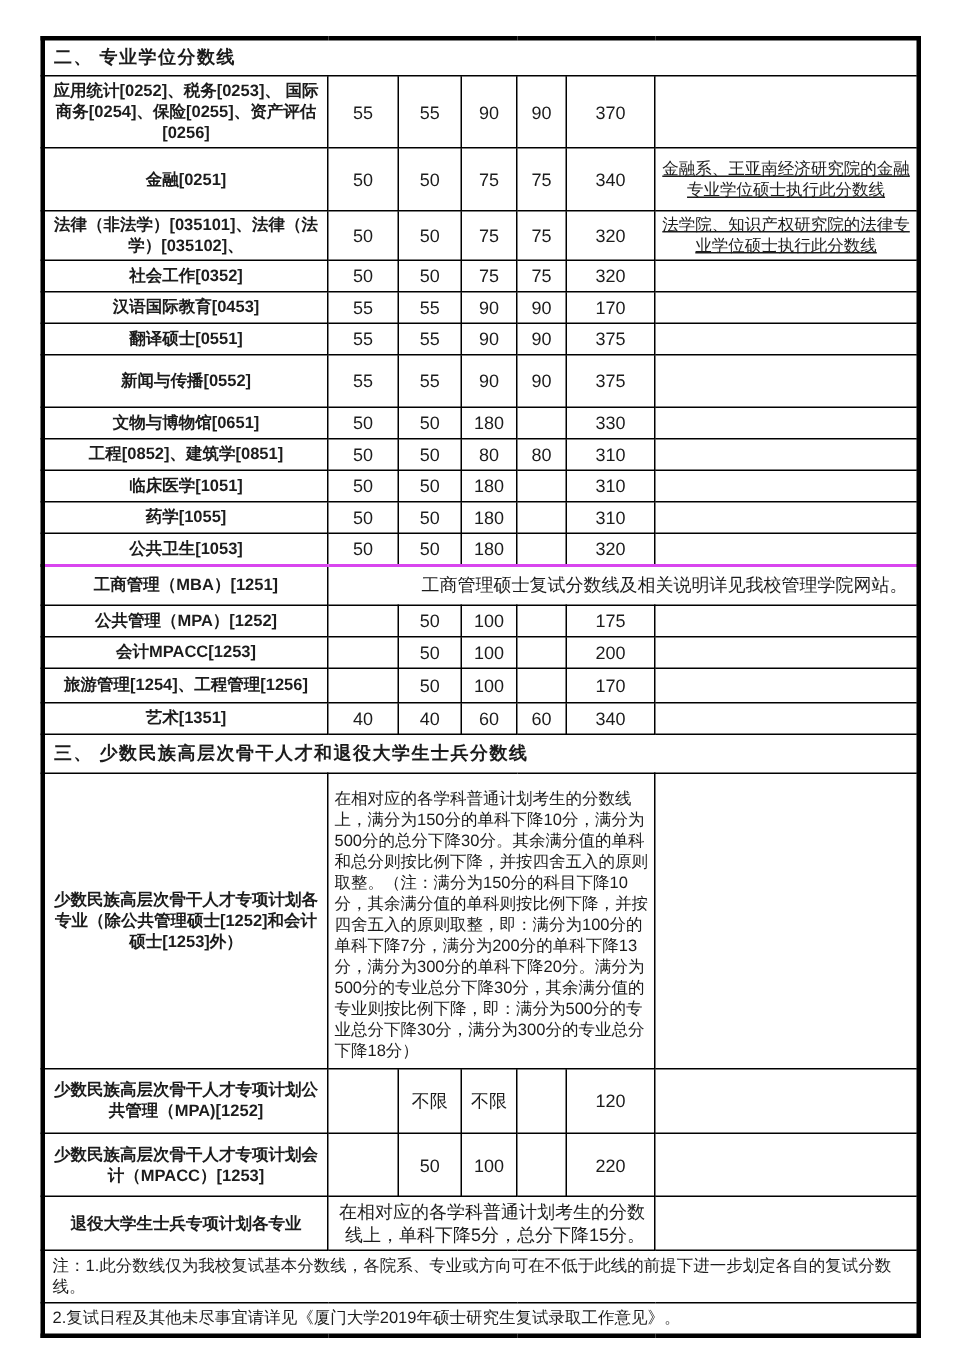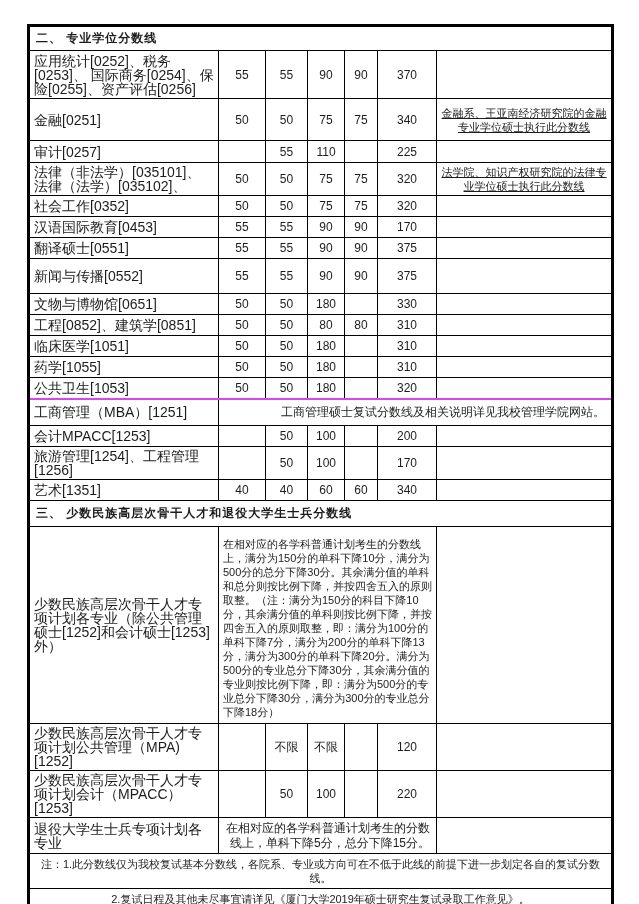--- a/index.html
+++ b/index.html
@@ -24,24 +24,25 @@
     vertical-align:middle;
   }
   .sec-cell{
     font-size:12px;font-weight:bold;
     padding:3px 6px;
     letter-spacing:1px;
     border-top:2px solid #000;
     border-bottom:2px solid #000;
   }
   .name{
-    font-size:14px;line-height:14px;
+    font-size:11px;line-height:14px;
     padding:2px 4px;
-    text-align:left;
+    text-align:center;
     border-right:2px solid #000;
+    font-weight:bold;
   }
   .num{
     font-size:12px;
     text-align:center;
     padding:1px 0;
   }
   .total{border-right:2px solid #000;}
   .note{
     font-size:11px;line-height:14px;
     padding:2px 4px;
@@ -58,21 +59,21 @@
     font-weight:normal;
     padding:10px 4px 4px 4px;
     vertical-align:top;
     text-align:left;
     border-right:2px solid #000;
   }
   .thick-top td{border-top:2px solid #d946ef;}
   .foot{
     font-size:11px;line-height:14px;
     padding:3px 5px;
-    text-align:center;
+    text-align:left;
   }
   .foot-first{border-top:2px solid #000;}
 </style>
 </head>
 <body>
 
 <div class="page">
   <table class="tbl">
     <colgroup>
       <col style="width:190px">
@@ -100,29 +101,20 @@
     </tr>
     <tr style="height:42px">
       <td class="name">金融[0251]</td>
       <td class="num">50</td>
       <td class="num">50</td>
       <td class="num">75</td>
       <td class="num">75</td>
       <td class="num total">340</td>
       <td class="note">金融系、王亚南经济研究院的金融专业学位硕士执行此分数线</td>
     </tr>
-    <tr style="height:22px">
-      <td class="name">审计[0257]</td>
-      <td class="num"></td>
-      <td class="num">55</td>
-      <td class="num">110</td>
-      <td class="num"></td>
-      <td class="num total">225</td>
-      <td class="note"></td>
-    </tr>
     <tr style="height:33px">
       <td class="name">法律（非法学）[035101]、法律（法学）[035102]、</td>
       <td class="num">50</td>
       <td class="num">50</td>
       <td class="num">75</td>
       <td class="num">75</td>
       <td class="num total">320</td>
       <td class="note">法学院、知识产权研究院的法律专业学位硕士执行此分数线</td>
     </tr>
     <tr style="height:21px">
@@ -205,20 +197,29 @@
       <td class="num"></td>
       <td class="num total">320</td>
       <td class="note"></td>
     </tr>
 
     <tr class="thick-top" style="height:27px">
       <td class="name">工商管理（MBA）[1251]</td>
       <td colspan="6" class="span-text">工商管理硕士复试分数线及相关说明详见我校管理学院网站。</td>
     </tr>
 
+    <tr style="height:21px">
+      <td class="name">公共管理（MPA）[1252]</td>
+      <td class="num"></td>
+      <td class="num">50</td>
+      <td class="num">100</td>
+      <td class="num"></td>
+      <td class="num total">175</td>
+      <td class="note"></td>
+    </tr>
     <tr style="height:21px">
       <td class="name">会计MPACC[1253]</td>
       <td class="num"></td>
       <td class="num">50</td>
       <td class="num">100</td>
       <td class="num"></td>
       <td class="num total">200</td>
       <td class="note"></td>
     </tr>
     <tr style="height:23px">

